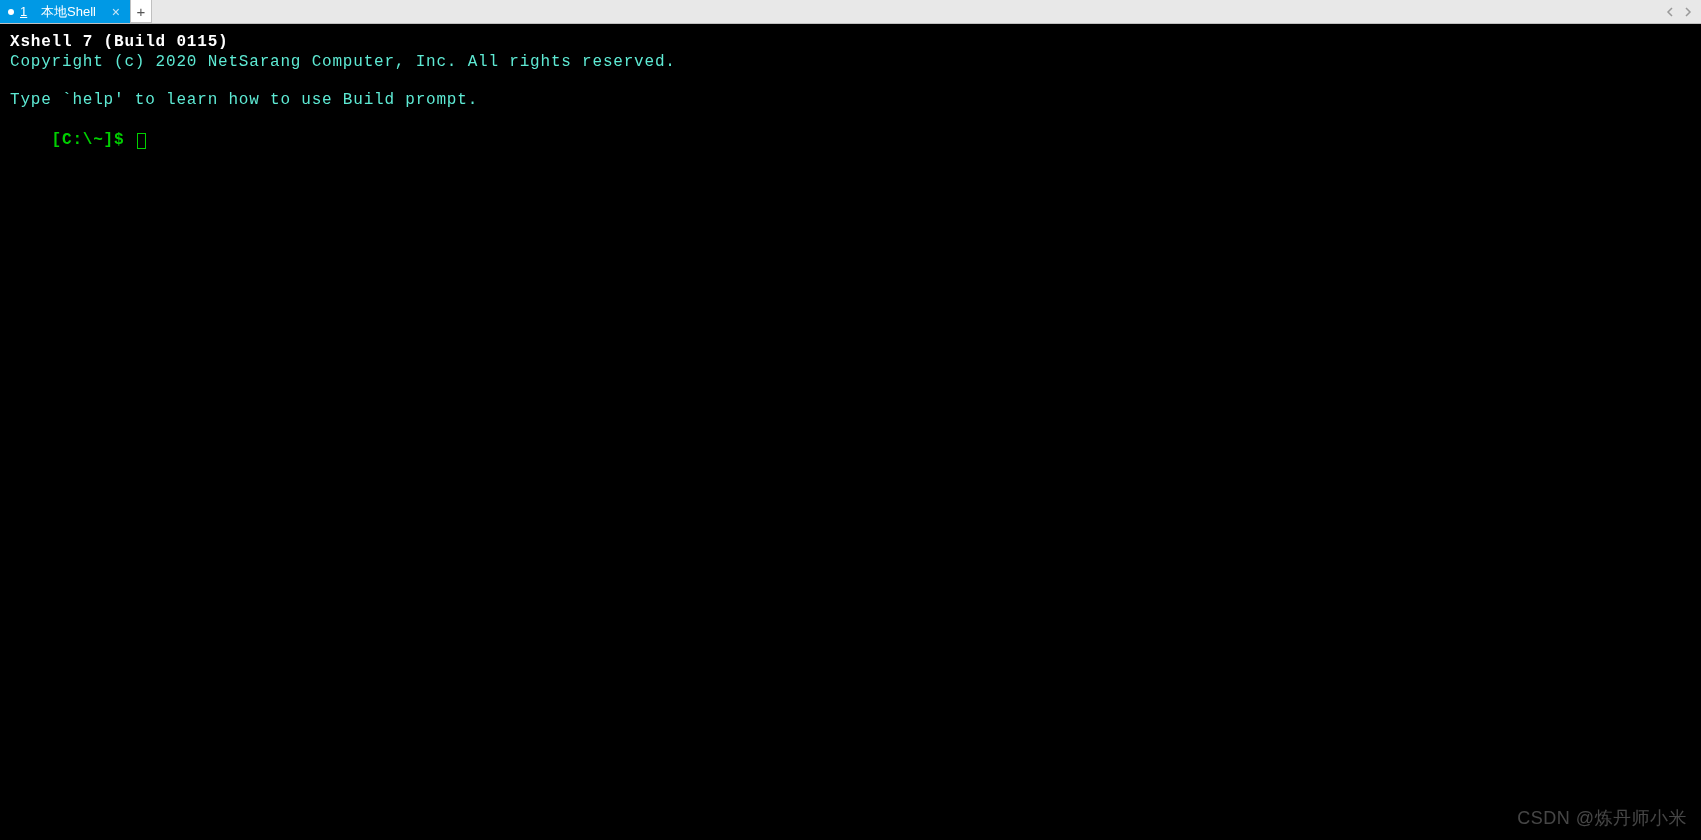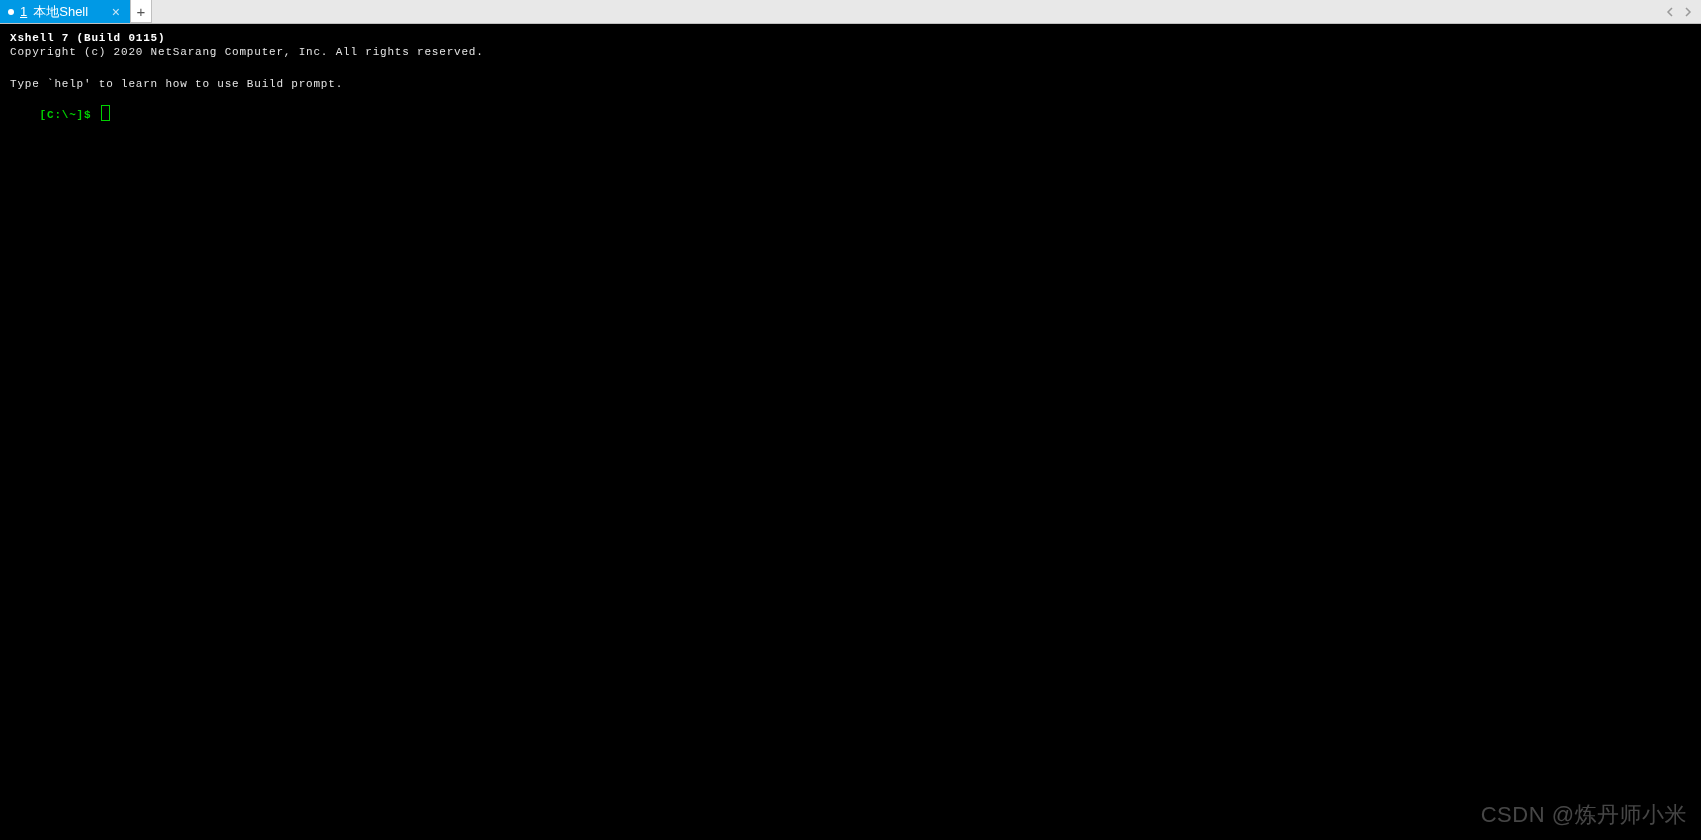--- a/index.html
+++ b/index.html
@@ -38,20 +38,21 @@
       height: 6px;
       background: #fff;
       border-radius: 50%;
       flex-shrink: 0;
     }
     .tab-number {
       text-decoration: underline;
     }
     .tab-label {
       flex: 1;
+      text-align: center;
     }
     .tab-close {
       color: #cce6f5;
       font-size: 14px;
       cursor: pointer;
       padding: 0 2px;
     }
     .tab-add {
       width: 22px;
       background: #fff;
@@ -78,53 +79,53 @@
       color: #888;
       cursor: pointer;
       display: flex;
       align-items: center;
       justify-content: center;
     }
     .terminal {
       background: #000;
       color: #ccc;
       padding: 8px 10px;
-      font-size: 11px;
+      font-size: 16px;
       line-height: 1.25;
       letter-spacing: 0.8px;
       font-family: "Consolas", "Courier New", monospace;
     }
     .term-line {
       white-space: pre;
     }
     .term-bold {
       font-weight: bold;
       color: #fff;
     }
     .term-normal {
-      color: #e5e5e5;
+      color: #5eead4;
     }
     .prompt {
       color: #00d000;
       font-weight: bold;
     }
     .cursor-block {
       display: inline-block;
       width: 9px;
       height: 16px;
       border: 1px solid #00d000;
       vertical-align: text-bottom;
       margin-left: 2px;
     }
     .watermark {
       position: absolute;
       bottom: 10px;
       right: 14px;
       color: rgba(200,200,200,0.35);
-      font-size: 22px;
+      font-size: 18px;
       font-family: "Microsoft YaHei", Arial, sans-serif;
       letter-spacing: 0.5px;
     }
     .empty-line {
       height: 18px;
     }
   </style>
 </head>
 <body>
 

